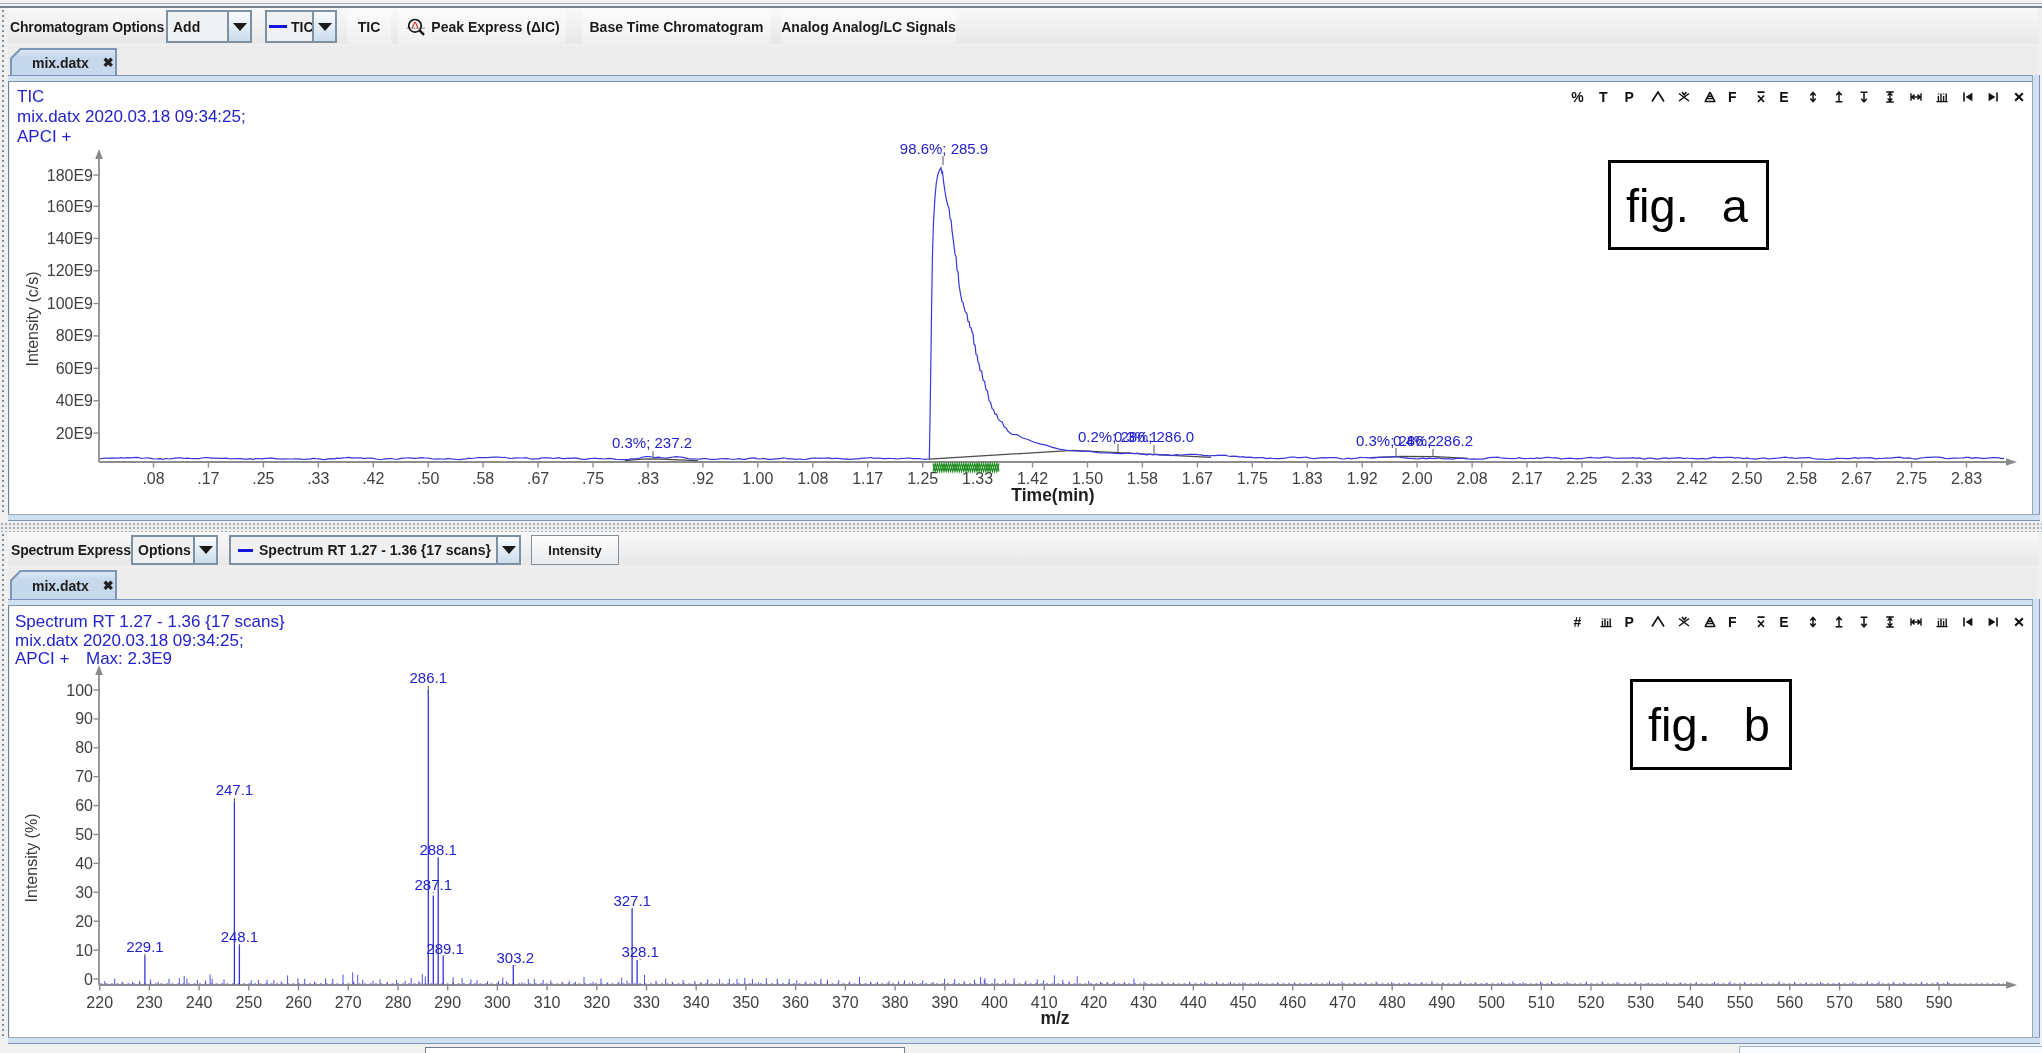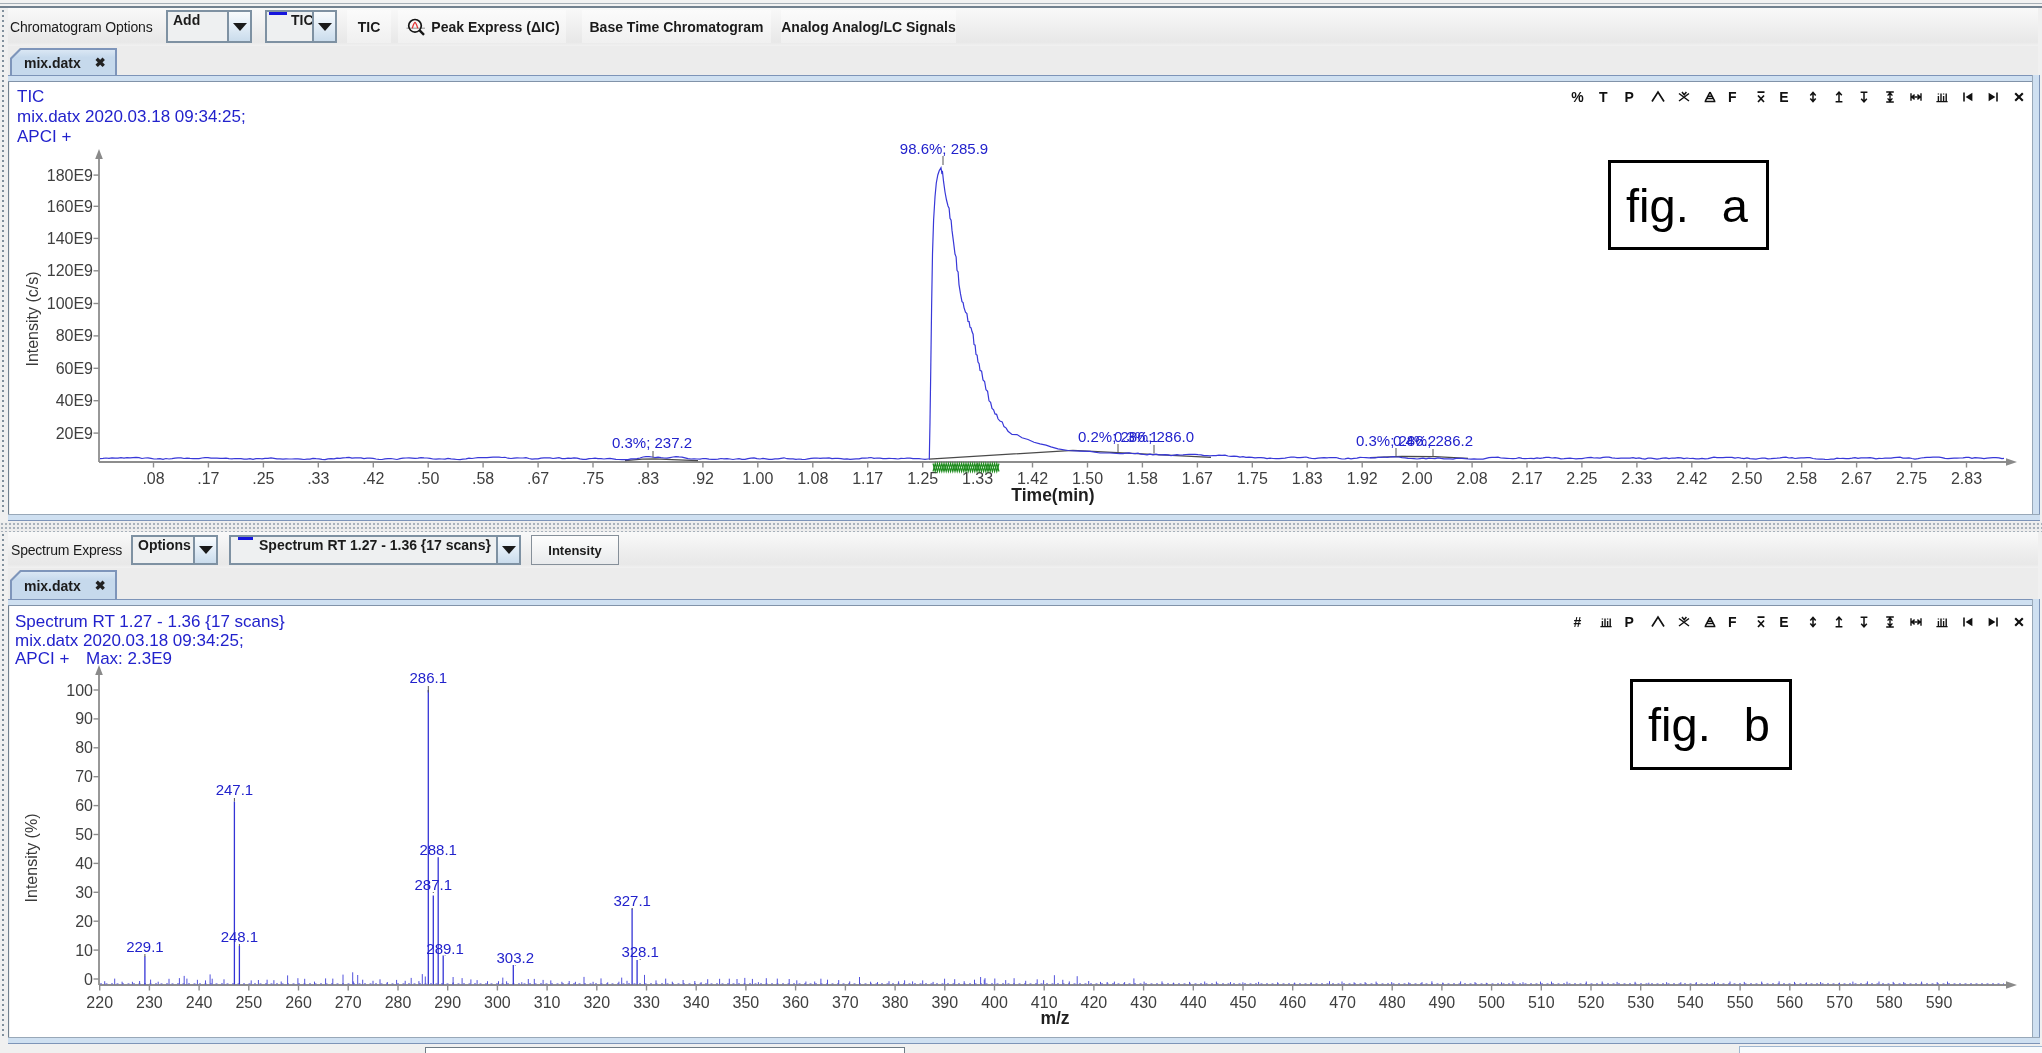--- a/index.html
+++ b/index.html
@@ -1,27 +1,27 @@
 <!DOCTYPE html>
 <html><head><meta charset="utf-8">
 <style>
 html,body{margin:0;padding:0;width:2042px;height:1053px;background:#f0f0f0;overflow:hidden;
 font-family:"Liberation Sans",sans-serif;-webkit-font-smoothing:antialiased}
 *{box-sizing:border-box}
 .abs{position:absolute}
 .tbar{position:absolute;left:8px;width:2030px;background:linear-gradient(#f9f9f9,#eeeeee 55%,#e8e8e8 90%,#f1f1f1)}
-.tablbl{position:absolute;font-size:14px;font-weight:normal;color:#1b1b1b}
-.combo{position:absolute;border:2px solid #7e91a2;background:#eef0f1;display:flex;}
+.tablbl{position:absolute;font-size:14px;font-weight:bold;color:#1b1b1b}
+.combo{position:absolute;border:2px solid #7e91a2;background:#eef0f1;display:flex;align-items:center}
 .cbtn{position:absolute;top:0;right:0;bottom:0;width:23px;border-left:2px solid #7e91a2;background:linear-gradient(#f8fbfd,#e4eef7 45%,#cadcec);display:flex;align-items:center;justify-content:center}
 .tri{width:0;height:0;border-left:7px solid transparent;border-right:7px solid transparent;border-top:8px solid #1a1a1a}
 .fbtn{position:absolute;background:linear-gradient(#fbfbfb,#f0f0f0);display:flex;align-items:center;justify-content:center;font-size:14px;font-weight:bold;color:#1b1b1b}
 .tabrow{position:absolute;left:8px;width:2030px;background:#ececec}
 .tab{position:absolute;left:10px;width:107px;background:#7e95ba;clip-path:polygon(0 10px,10px 0,100% 0,100% 100%,0 100%)}
 .tabin{position:absolute;left:2px;top:2px;right:2px;bottom:0;background:linear-gradient(#dae7f4,#c6d9ec 30%,#c6d9ec);clip-path:polygon(0 9px,9px 0,100% 0,100% 100%,0 100%);display:flex;align-items:center}
-.tabtxt{font-size:14px;font-weight:bold;color:#1b1b1b;margin-left:12px}
+.tabtxt{font-size:14px;font-weight:bold;color:#1b1b1b;margin-left:20px}
 .tabx{font-size:13px;font-weight:bold;color:#222;margin-left:14px}
 .strip{position:absolute;left:8px;width:2030px;height:7px;border-top:1px solid #7d94b8;border-bottom:1px solid #8193a9;background:#cfe0f1}
 .content{position:absolute;left:10px;width:2022px;background:#fff}
 .rborder{position:absolute;left:2032px;width:8px;border-left:1px solid #98a8b8;border-right:1px solid #7d94b8;background:#cfe0f1}
 .bborder{position:absolute;left:8px;width:2032px;height:7px;border-top:1px solid #98a8b8;border-bottom:1px solid #7d94b8;background:#cfe0f1}
 .split{position:absolute;left:0;width:2042px;background:#ededed;background-image:radial-gradient(#a8b1bb 0.8px,transparent 0.9px);background-size:4px 4px}
 .ic{position:absolute;width:22px;text-align:center}
 .lt2{font-size:14px;font-weight:bold;color:#111;line-height:18px}
 .figbox{position:absolute;background:#fff;border:3px solid #000;color:#000;font-size:47px;display:flex;align-items:center}
 .ax{stroke:#8d8d8d;stroke-width:1.4;fill:none}

